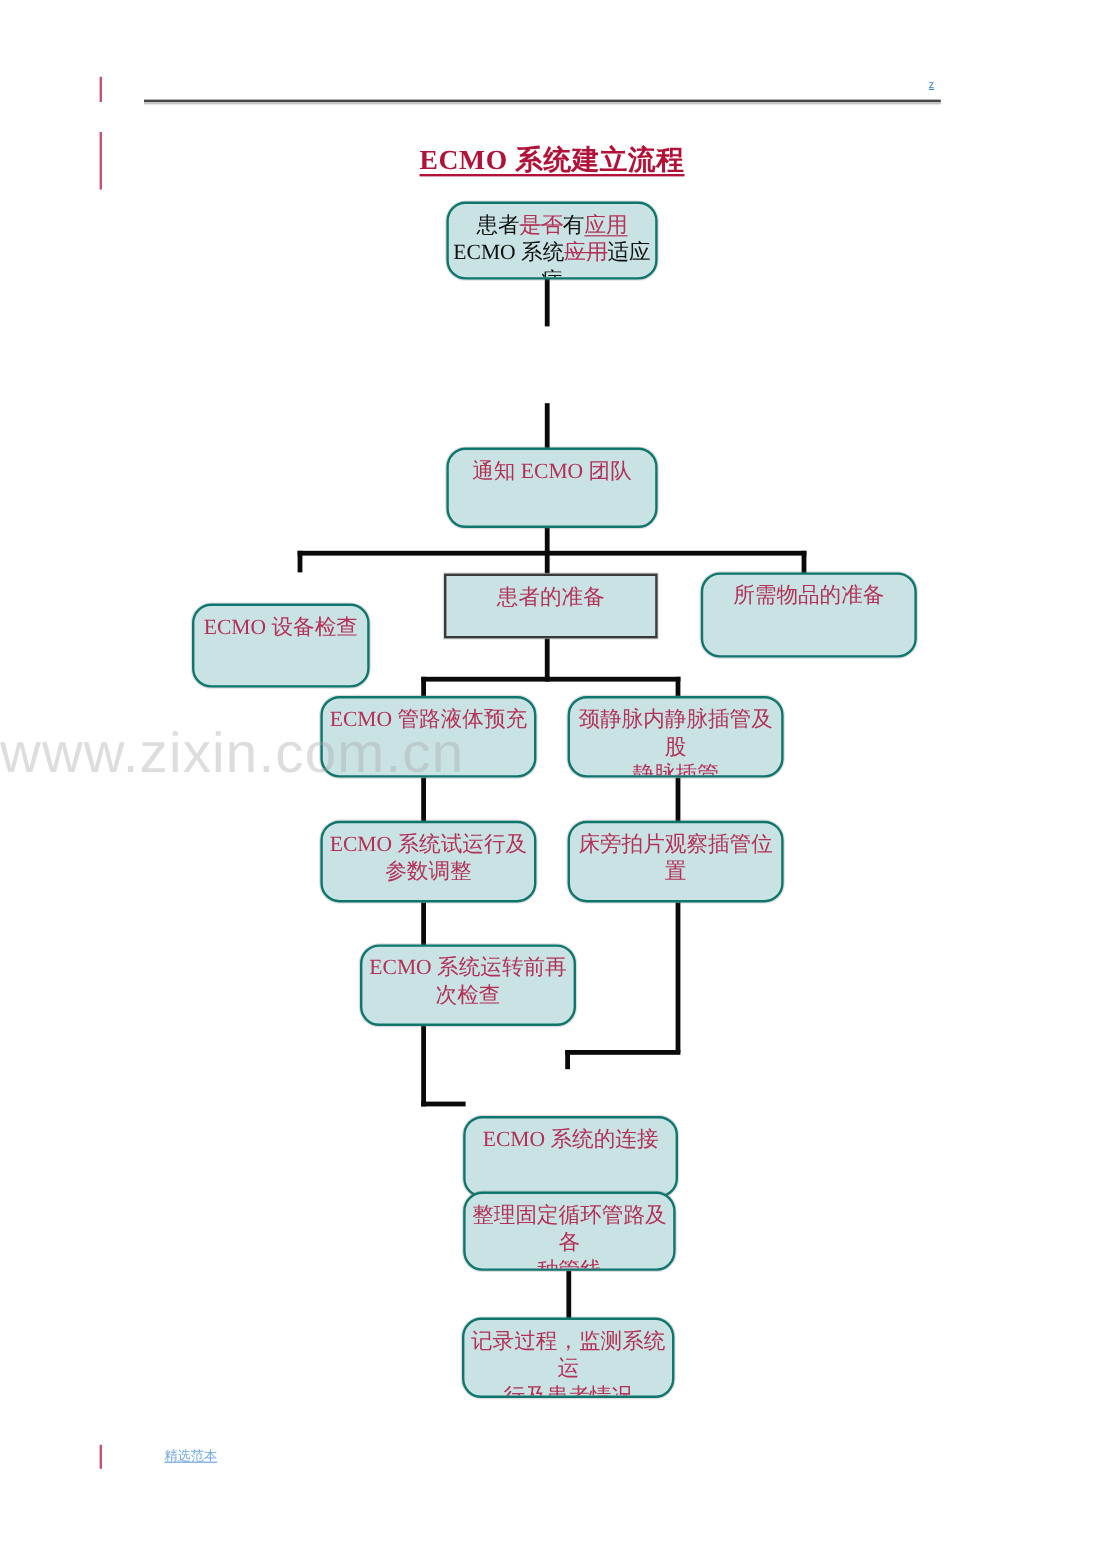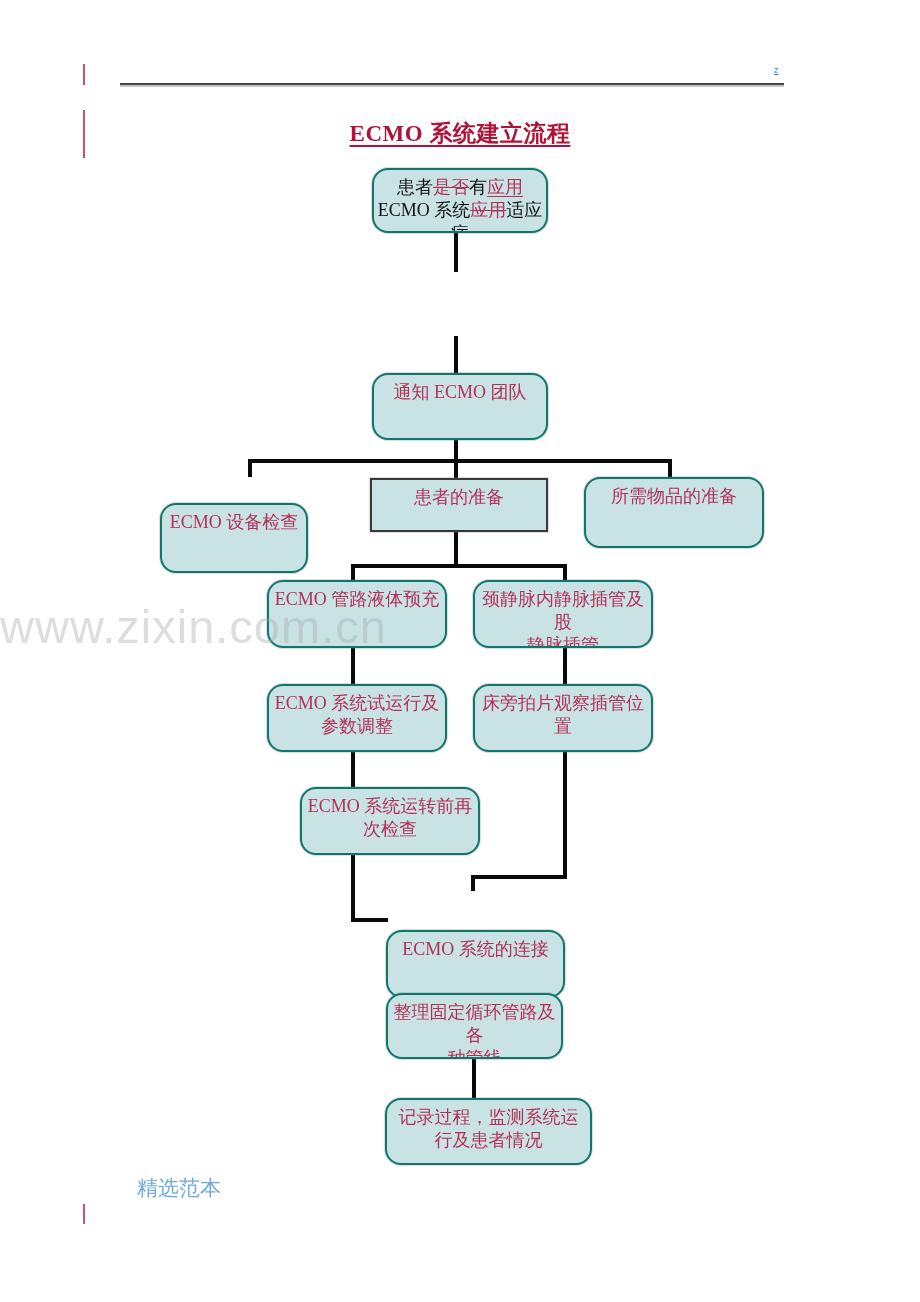--- a/index.html
+++ b/index.html
@@ -87,23 +87,24 @@
     font-family:"Liberation Sans","DejaVu Sans",sans-serif;
     font-size:47px;line-height:47px;
     color:var(--watermark_gray);
     opacity:.38;
     letter-spacing:1px;
     pointer-events:none;
     z-index:50;
   }
   
   .footer-link{
-    position:absolute;left:137px;top:1174px;
-    font-size:21px;
+    position:absolute;left:137px;top:1206px;
+    font-size:11px;
     color:var(--link_blue);
+    text-decoration:underline;
     cursor:pointer;
   }
 </style>
 </head>
 <body>
 
 <div class="page">
 
   <div class="header-rule"></div>
   <span class="header-note">z</span>
@@ -182,21 +183,21 @@
 
   <div class="node" style="left:386px;top:890px;width:179px;height:68px;margin-top:40px;">
     <div class="red">ECMO 系统的连接</div>
   </div>
 
   <div class="node" style="left:386px;top:993px;width:177px;height:66px;">
     <div class="red">整理固定循环管路及各</div>
     <div class="red">种管线</div>
   </div>
 
-  <div class="node" style="left:385px;top:1098px;width:207px;height:67px;">
+  <div class="node" style="left:385px;top:1098px;width:177px;height:67px;">
     <div class="red">记录过程，监测系统运</div>
     <div class="red">行及患者情况</div>
   </div>
 
   <div class="watermark">www.zixin.com.cn</div>
 
   <a class="footer-link">精选范本</a>
 
 </div>
 

